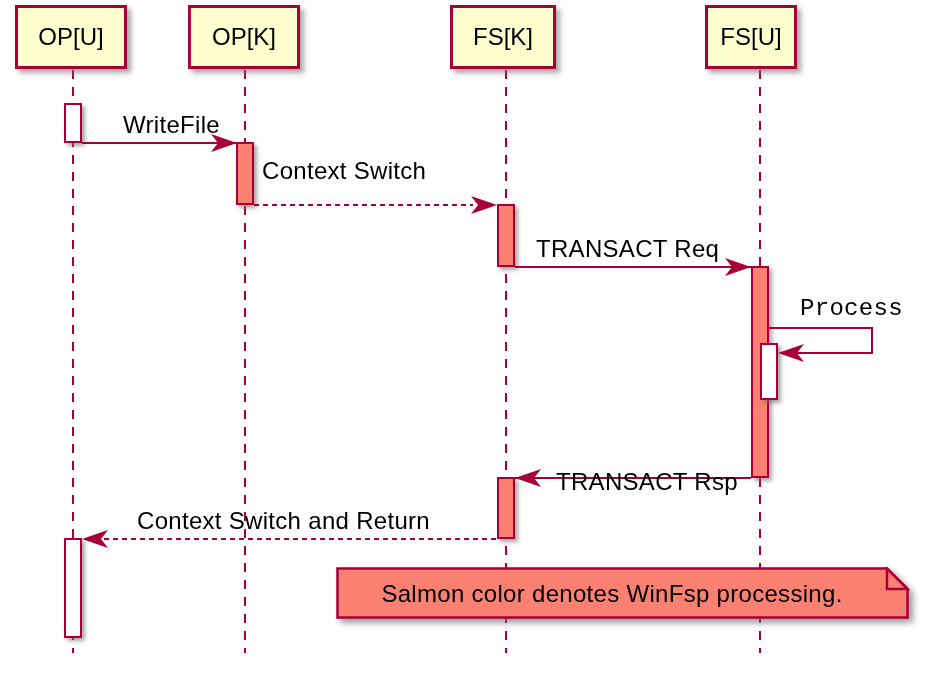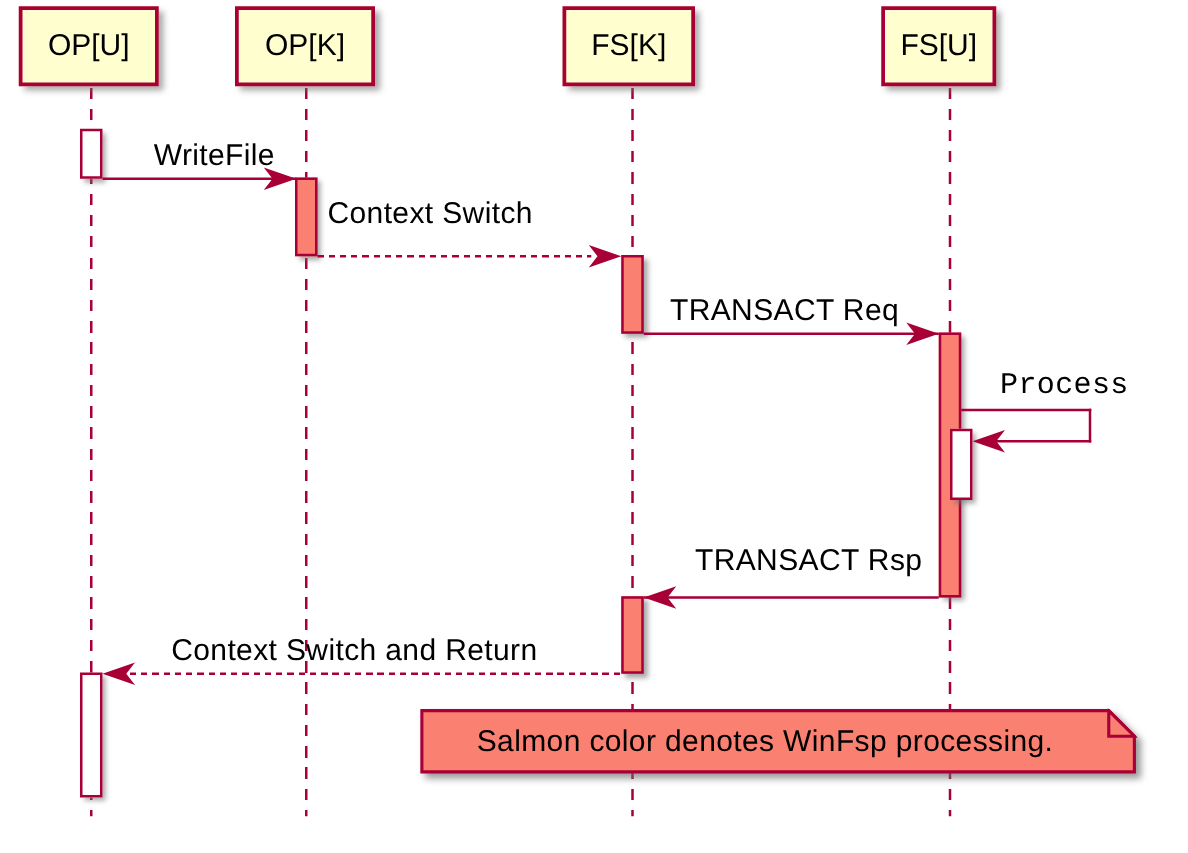--- a/index.html
+++ b/index.html
@@ -144,21 +144,21 @@
     </svg>
 
   <div class="msg-label" style="left:800px; top:294px;font-family:Liberation Mono, monospace;">Process</div>
   <div class="mline" style="left:769px; top:327px; width:104px;"></div>
   <div class="vline" style="left:871px; top:327px; height:27px;"></div>
   <div class="mline" style="left:784px; top:352px; width:89px;"></div>
   <svg class="arrowhead" style="left:778px; top:344px;" width="26" height="18">
       <polygon points="26,0 0,9 26,18 19,9"></polygon>
     </svg>
 
-  <div class="msg-label" style="left:556px; top:434px;">TRANSACT Rsp</div>
+  <div class="msg-label" style="left:556px; top:467px;">TRANSACT Rsp</div>
   <div class="mline" style="left:515px; top:477px; width:236px;"></div>
   <svg class="arrowhead" style="left:515px; top:469px;" width="26" height="18">
       <polygon points="26,0 0,9 26,18 19,9"></polygon>
     </svg>
 
   <div class="msg-label" style="left:137px; top:506px;">Context Switch and Return</div>
   <div class="mline dashed" style="left:86px; top:538px; width:411px;"></div>
   <svg class="arrowhead" style="left:82px; top:530px;" width="26" height="18">
       <polygon points="26,0 0,9 26,18 19,9"></polygon>
     </svg>

